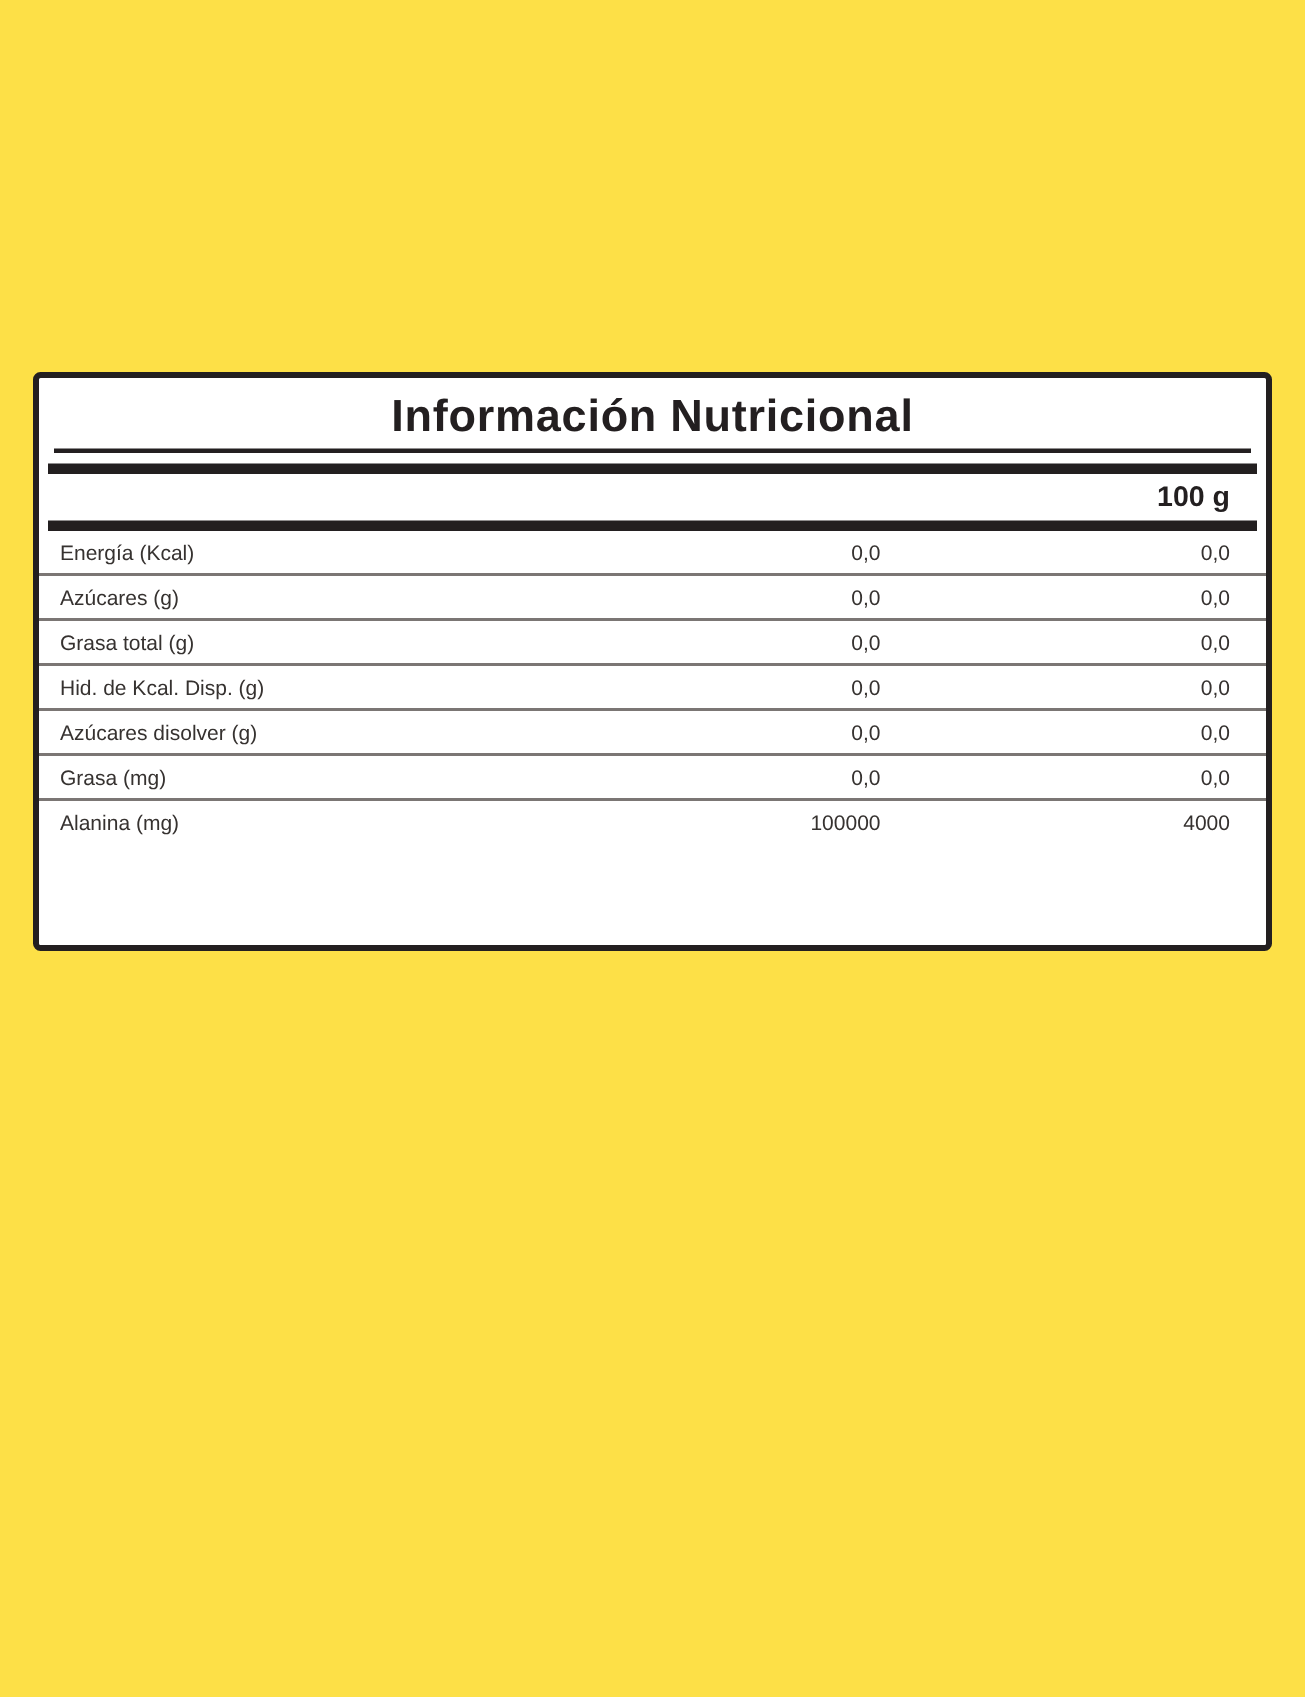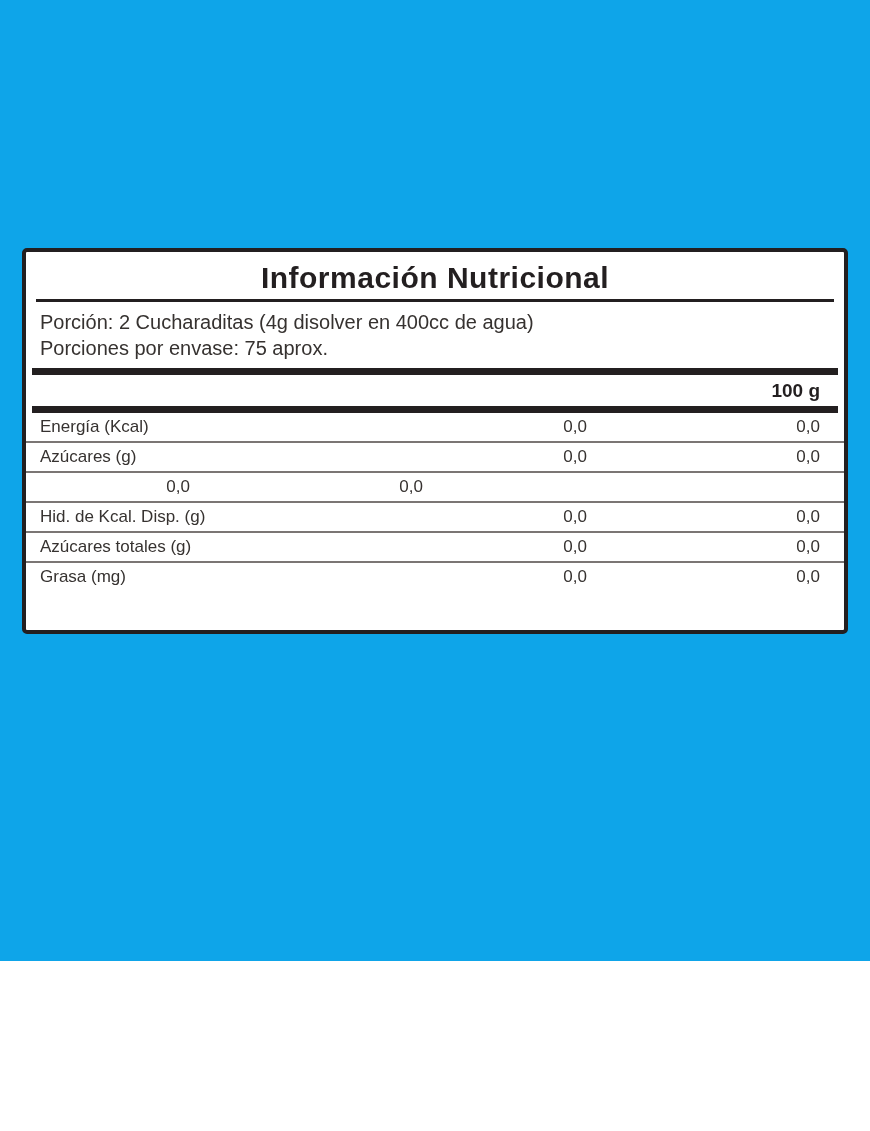--- a/index.html
+++ b/index.html
@@ -3,22 +3,22 @@
 <meta charset="utf-8">
 <style>
   html, body {
     margin: 0;
     padding: 0;
     background: #ffffff;
   }
   .canvas {
     position: relative;
     width: 870px;
-    height: 961px;
-    background: #0ea5e9;
+    height: 1131px;
+    background: #fde047;
     font-family: "Liberation Sans", sans-serif;
     color: #363230;
     overflow: hidden;
   }
   .nutrition-box {
     position: absolute;
     left: 22px;
     top: 248px;
     width: 826px;
     height: 386px;
@@ -71,43 +71,39 @@
     font-weight: bold;
     font-size: 19px;
     line-height: 25px;
     color: #231f20;
   }
   .table-rows { margin: 0; }
   .data-row {
     display: flex;
     align-items: center;
     padding: 0 24px 0 14px;
-    font-size: 17px;
+    font-size: 14px;
     line-height: 28px;
     height: 28px;
   }
   .data-row + .data-row {
     border-top: 2px solid #7b7674;
   }
   .data-row .nutrient-col { flex: 1; }
 </style>
 </head>
 <body>
 
 <div class="canvas">
   <div class="nutrition-box">
 
     <div class="label-title">Información Nutricional</div>
 
     <div class="title-divider"></div>
 
-    <div class="serving-info">
-      <div>Porción: 2 Cucharaditas (4g disolver en 400cc de agua)</div>
-      <div>Porciones por envase: 75 aprox.</div>
-    </div>
 
     <div class="thick-bar bar-top"></div>
 
     <div class="col-row header-row">
       <div class="nutrient-col"></div>
       <div class="val-100g">100 g</div>
     </div>
 
     <div class="thick-bar"></div>
 
@@ -119,38 +115,44 @@
         <div class="val-porcion">0,0</div>
       </div>
 
       <div class="data-row">
         <div class="nutrient-col">Azúcares (g)</div>
         <div class="val-100g">0,0</div>
         <div class="val-porcion">0,0</div>
       </div>
 
       <div class="data-row">
+        <div class="nutrient-col">Grasa total (g)</div>
         <div class="val-100g">0,0</div>
         <div class="val-porcion">0,0</div>
       </div>
 
       <div class="data-row">
         <div class="nutrient-col">Hid. de Kcal. Disp. (g)</div>
         <div class="val-100g">0,0</div>
         <div class="val-porcion">0,0</div>
       </div>
 
       <div class="data-row">
-        <div class="nutrient-col">Azúcares totales (g)</div>
+        <div class="nutrient-col">Azúcares disolver (g)</div>
         <div class="val-100g">0,0</div>
         <div class="val-porcion">0,0</div>
       </div>
 
       <div class="data-row">
         <div class="nutrient-col">Grasa (mg)</div>
         <div class="val-100g">0,0</div>
         <div class="val-porcion">0,0</div>
       </div>
 
+      <div class="data-row">
+        <div class="nutrient-col">Alanina (mg)</div>
+        <div class="val-100g">100000</div>
+        <div class="val-porcion">4000</div>
+      </div>
 
     </div>
   </div>
 </div>
 
 </body></html>

